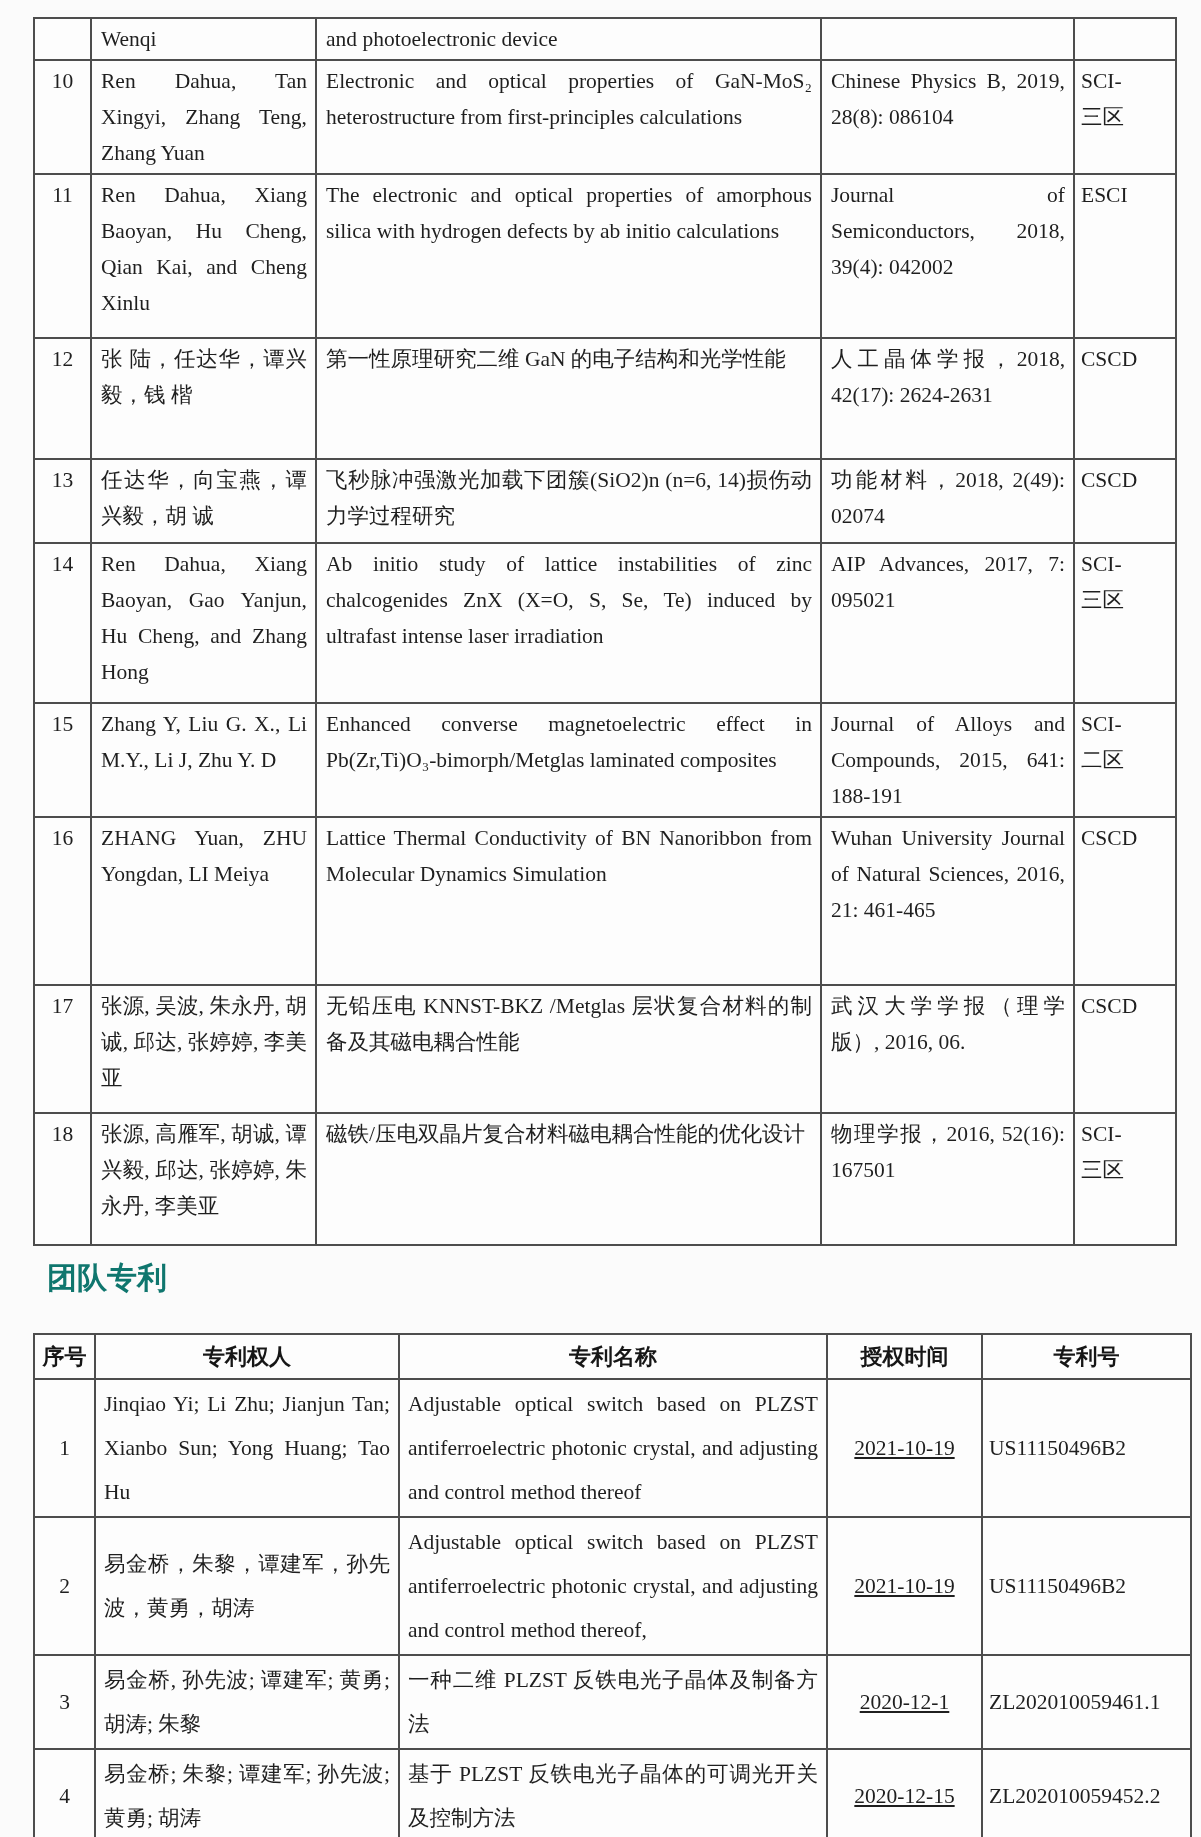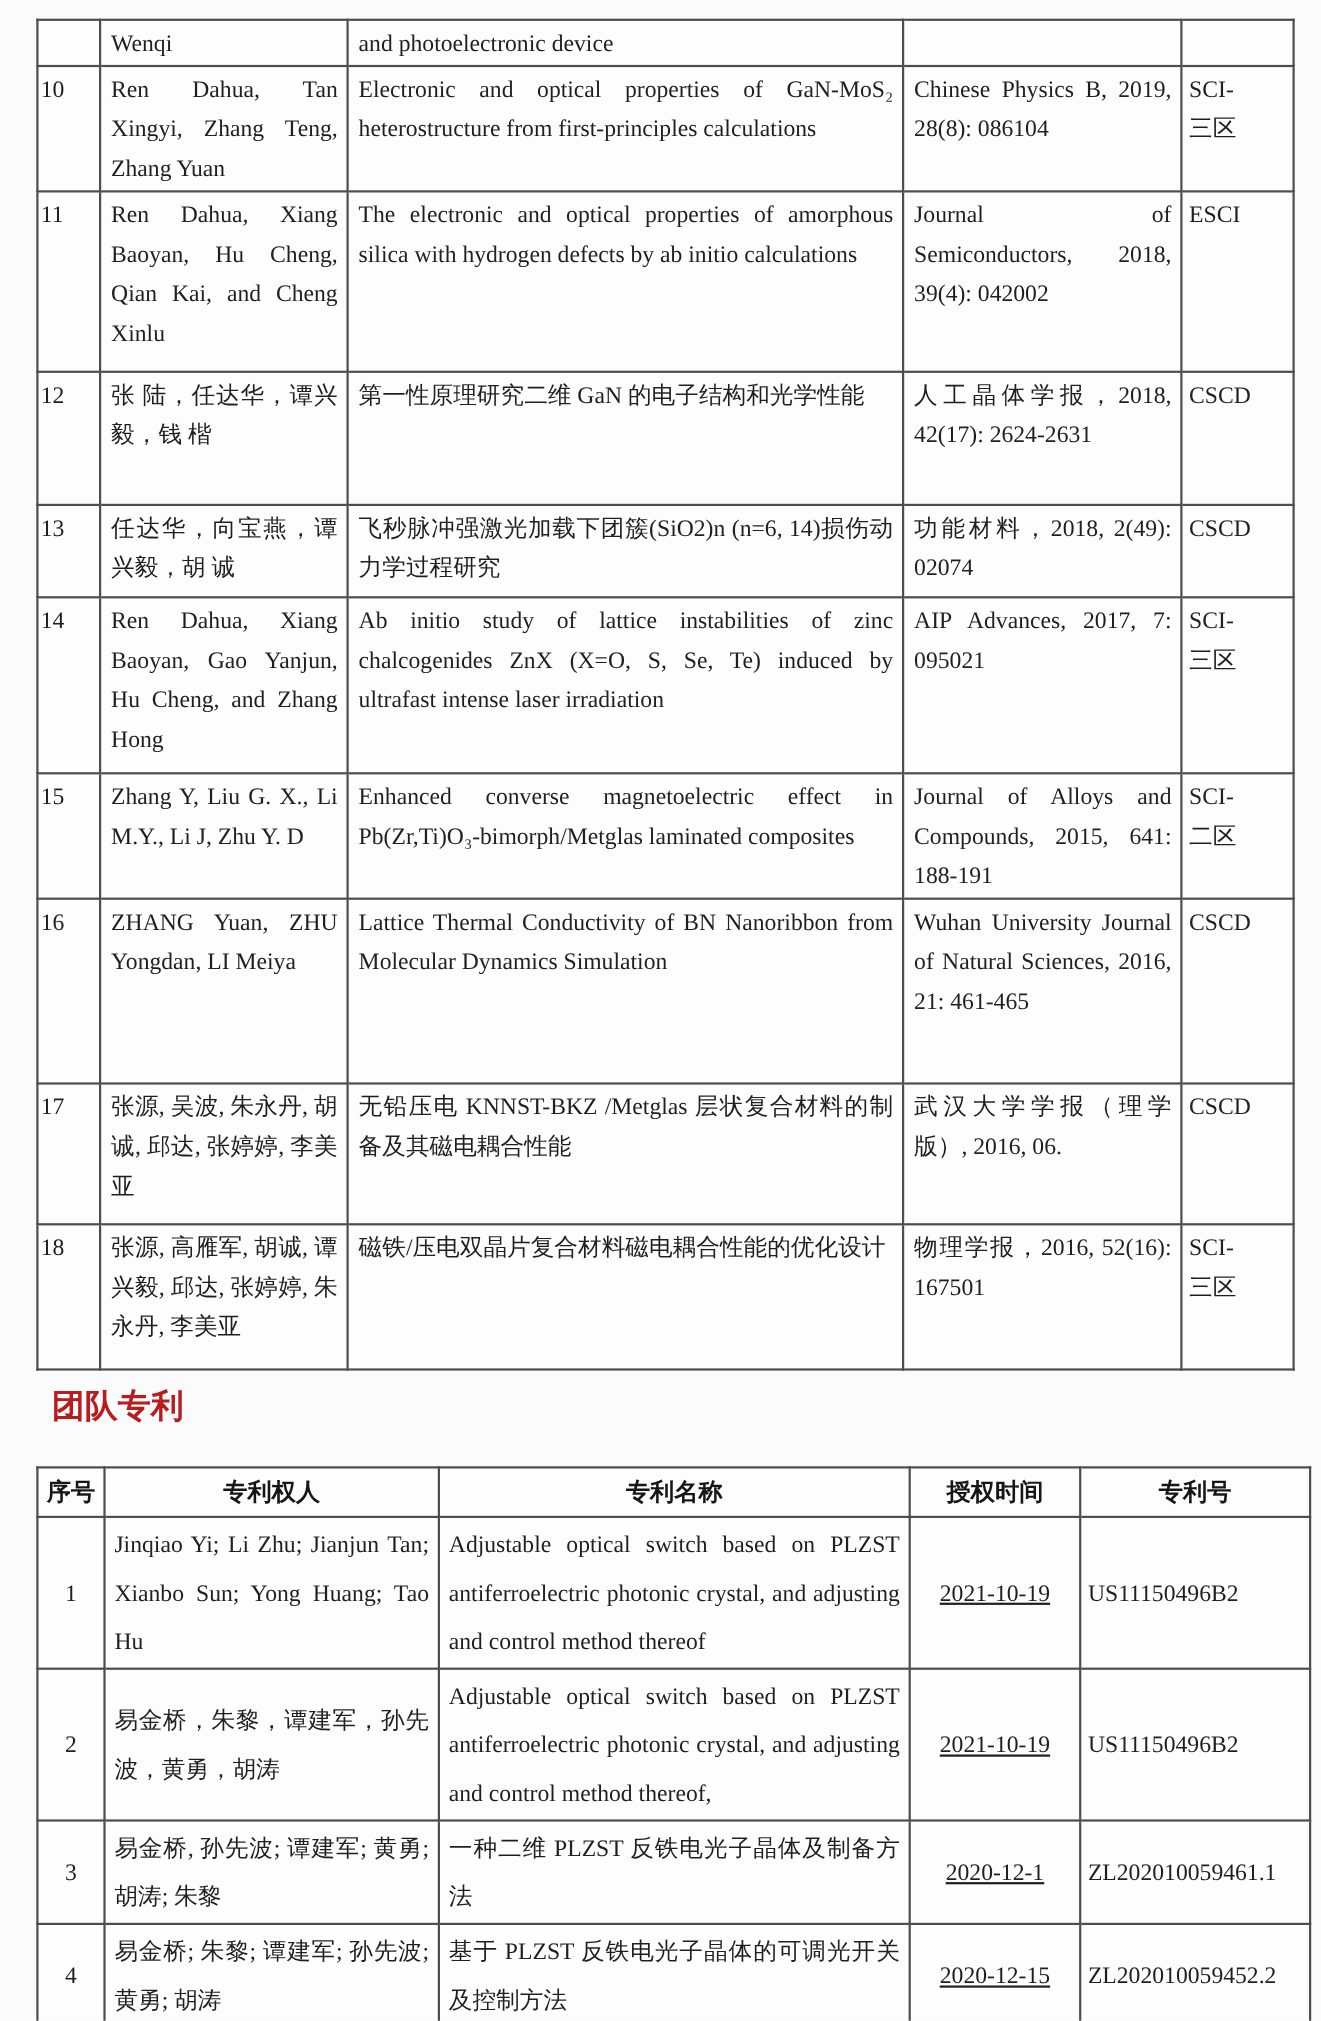--- a/index.html
+++ b/index.html
@@ -18,29 +18,29 @@
   td,th{border:2px solid #4d4d4d;overflow:hidden;}
   .pub-table{
     position:absolute;left:33px;top:17px;width:1142px;
   }
   .pub-table td{
     vertical-align:top;
     padding:2px 8px 2px 9px;
     line-height:36px;
     text-align:justify;
   }
-  .pub-table td.c-num{text-align:left;padding:2px 2px;}
+  .pub-table td.c-num{text-align:center;padding:2px 14px;}
   .pub-table td.c-class{text-align:left;padding:2px 6px;}
   .zone{text-underline-offset:3px;}
 
   
   .section-heading{
     position:absolute;left:47px;top:1258px;
     font-family:"Liberation Sans","DejaVu Sans",sans-serif;
-    font-weight:bold;font-size:30px;color:#b91c1c;
+    font-weight:bold;font-size:30px;color:#0f766e;
   }
 
   
   .pat-table{
     position:absolute;left:33px;top:1333px;width:1157px;
   }
   .pat-table th{
     font-family:"Liberation Sans","DejaVu Sans",sans-serif;
     font-weight:bold;font-size:22px;
     text-align:center;vertical-align:middle;

